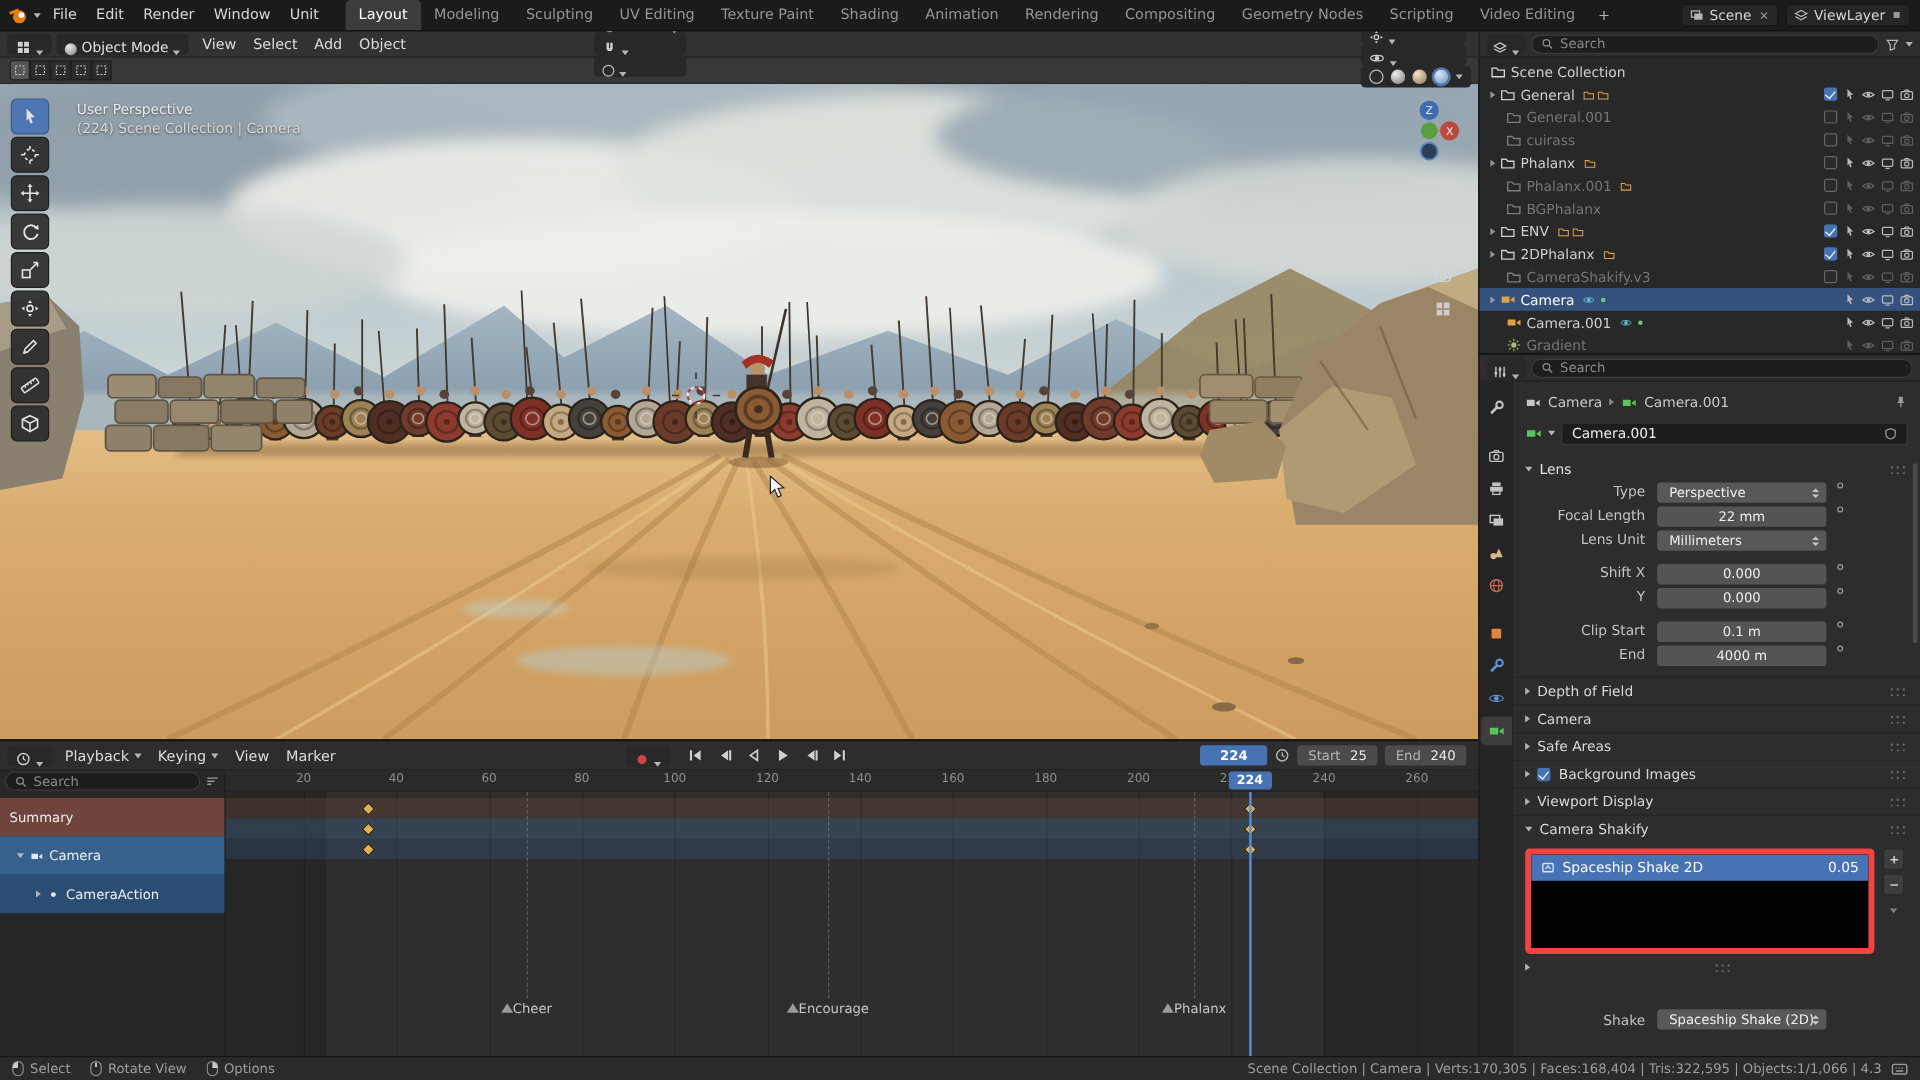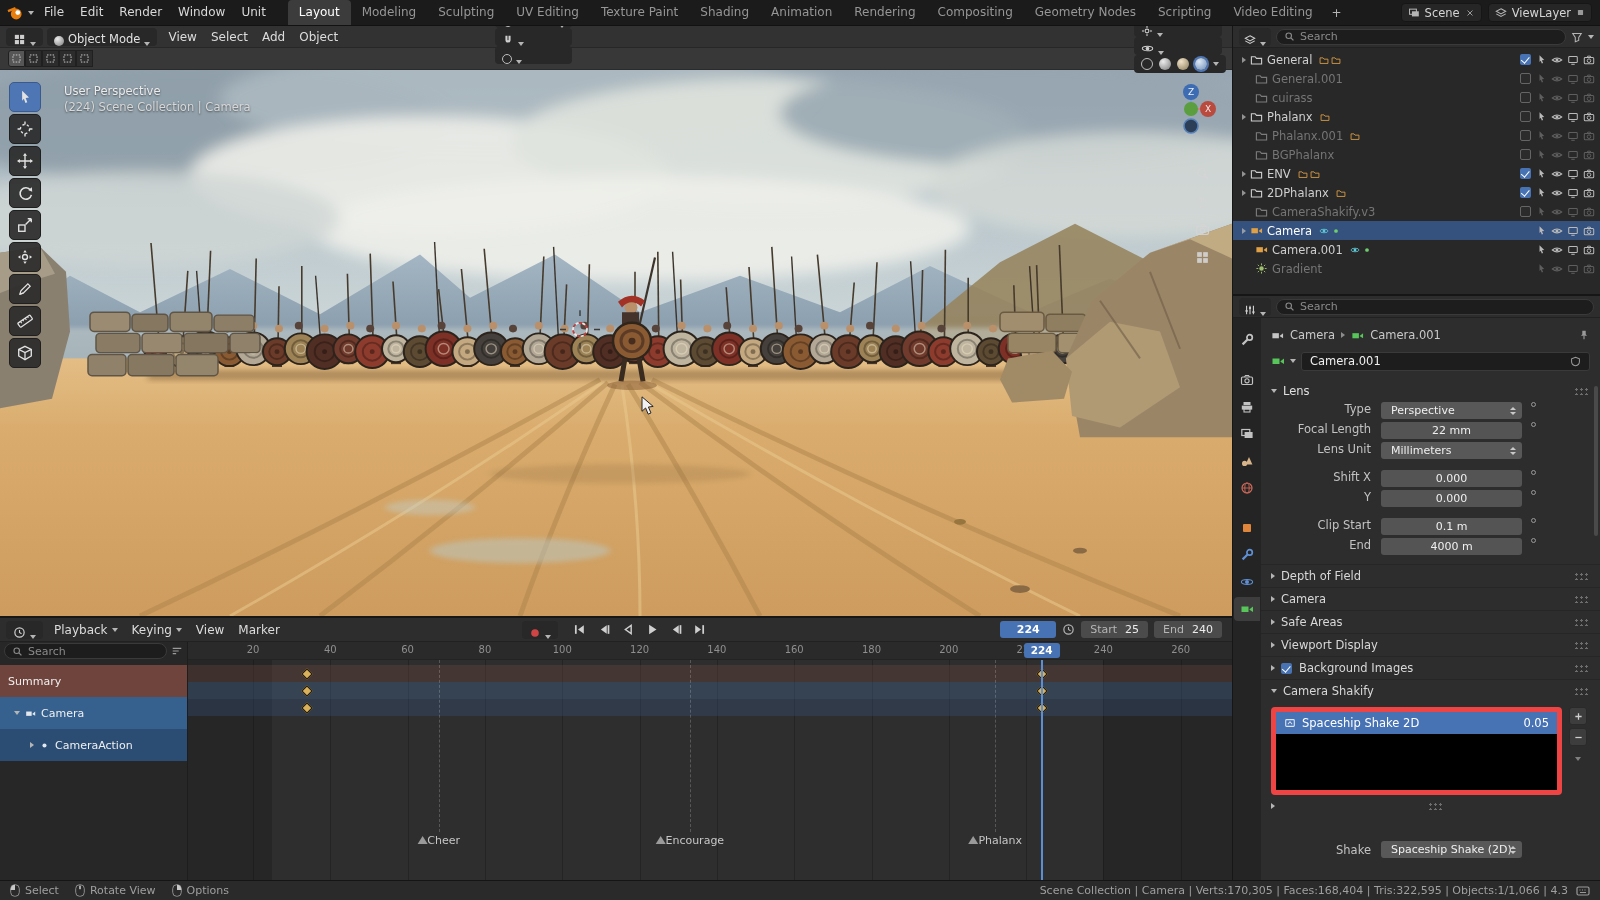--- a/index.html
+++ b/index.html
@@ -912,20 +912,26 @@
           </svg>
         <span>Search</span>
       </div>
       <svg class="ic" width="12" height="12" viewBox="0 0 14 14" style="color:#b5b5b5">
           <path d="M2,3 h10 L9,7.5 V11 l-4,1.5 V7.5 Z" fill="none" stroke="currentColor" stroke-width="1.2"></path>
         </svg>
       <span class="tri-d"></span>
     </div>
     <div id="outliner-rows">
         <div class="orow">
+          <svg class="ic" style="width:13px;height:13px;color:#d8d8d8" viewBox="0 0 14 14">
+            <path d="M1.5,4 h4 l1.5,1.8 h5.5 v6 h-11 Z" fill="none" stroke="currentColor" stroke-width="1.2"></path>
+          </svg>
+          <span class="olabel">Scene Collection</span>
+        </div>
+        <div class="orow">
     <span class="tri-r" style="opacity:.75"></span>
     <svg class="ic" style="width:13px;height:13px;color:#cdcdcd" viewBox="0 0 14 14">
             <path d="M1.5,4 h4 l1.5,1.8 h5.5 v6 h-11 Z" fill="none" stroke="currentColor" stroke-width="1.2"></path>
           </svg>
           <span class="olabel">General</span>
     <span class="badges">
             <svg class="ic" style="width:10px;height:10px;color:#e0a046" viewBox="0 0 14 14">
               <path d="M1.5,4 h4 l1.5,1.8 h5.5 v6 h-11 Z" fill="none" stroke="currentColor" stroke-width="1.2"></path>
             </svg>
             <svg class="ic" style="width:10px;height:10px;color:#e0a046" viewBox="0 0 14 14">
@@ -1489,27 +1495,27 @@
           <span>Camera</span>
           <span class="grip"></span>
         </div>
       <div class="psection">
           <span class="tri-r"></span>
           <span>Safe Areas</span>
           <span class="grip"></span>
         </div>
       <div class="psection">
           <span class="tri-r"></span>
-          <span>Viewport Display</span>
+          <span class="cb checked"></span>
+          <span>Background Images</span>
           <span class="grip"></span>
         </div>
       <div class="psection">
           <span class="tri-r"></span>
-          <span class="cb checked"></span>
-          <span>Background Images</span>
+          <span>Viewport Display</span>
           <span class="grip"></span>
         </div>
       <div class="psection">
           <span class="tri-d"></span>
           <span>Camera Shakify</span>
           <span class="grip"></span>
         </div>
       <div id="shakify-wrap">
         <div id="shake-list">
           <div class="shake-item selected">

